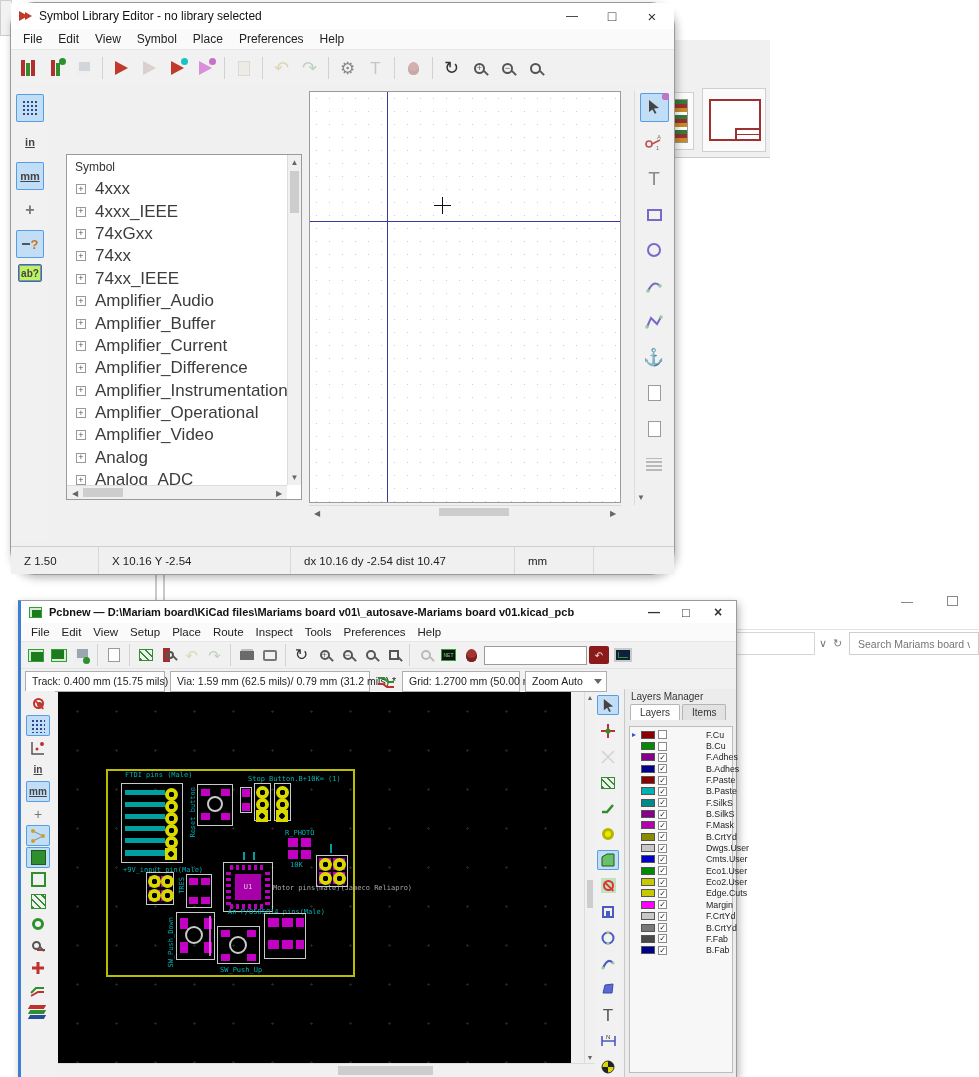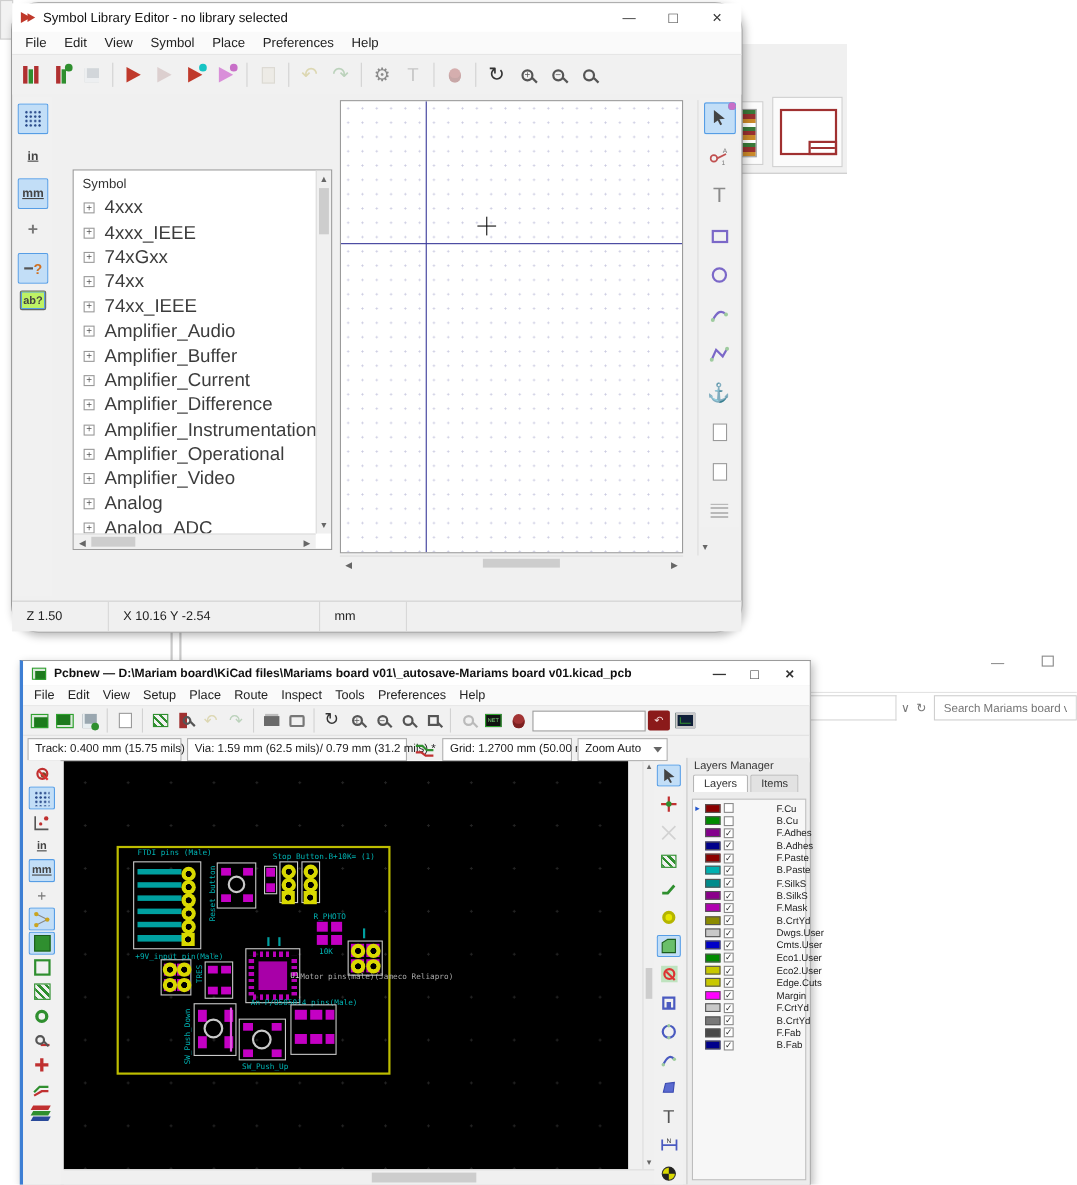--- a/index.html
+++ b/index.html
@@ -407,20 +407,21 @@
           <span class="dot" style="background:#c86fc8;right:3px;top:4px;"></span>
         </span>
       <span class="rtool">
           <span style="width:16px;height:13px;background:repeating-linear-gradient(0deg,#b9b9b9 0 2px,transparent 2px 4px);"></span>
         </span>
     </div>
 
     <div class="statusbar">
       <span class="seg" style="width:88px;">Z 1.50</span>
       <span class="seg" style="width:192px;">X 10.16  Y -2.54</span>
+      <span class="seg" style="width:224px;">dx 10.16  dy -2.54  dist 10.47</span>
       <span class="seg" style="width:79px;">mm</span>
     </div>
   </section>
 
   <section class="win pcb">
     <div class="titlebar" style="height:22px;font-weight:bold;">
       <span class="chipic" style="width:13px;height:11px;"></span>
       <span class="title" style="font-size:11px;">Pcbnew — D:\Mariam board\KiCad files\Mariams board v01\_autosave-Mariams board v01.kicad_pcb</span>
       <span class="winbtns">
         <span class="winbtn" style="height:22px;width:32px;">—</span>
@@ -649,21 +650,21 @@
       <div class="pm" style="left:230px;top:158px;width:10px;height:9px;"></div>
       <div class="pm" style="left:243px;top:158px;width:10px;height:9px;"></div>
       <div class="lbl" style="left:232px;top:169px;">10K</div>
 
       <div class="outline" style="left:165px;top:170px;width:50px;height:50px;"></div>
       <div class="qpadh" style="left:172px;top:173px;width:36px;"></div>
       <div class="qpadh" style="left:172px;top:212px;width:36px;"></div>
       <div class="qpadv" style="left:168px;top:177px;height:36px;"></div>
       <div class="qpadv" style="left:207px;top:177px;height:36px;"></div>
       <div style="position:absolute;left:177px;top:182px;width:26px;height:26px;background:#a800a8;display:flex;align-items:center;justify-content:center;">
-        <span class="lblg" style="position:static;color:#d8d8d8;padding-left:40px;">U1</span>
+        <span class="lblg" style="position:static;color:#d8d8d8;">U1</span>
       </div>
       <div class="teal" style="left:185px;top:160px;width:2px;height:8px;"></div>
       <div class="teal" style="left:195px;top:160px;width:2px;height:8px;"></div>
       <div class="lblg" style="left:215px;top:192px;">Motor pins(male)(Jameco Reliapro)</div>
 
       <div class="outline" style="left:258px;top:163px;width:32px;height:32px;"></div>
       <div class="pm" style="left:261px;top:166px;width:12px;height:12px;"></div>
       <div class="pm" style="left:275px;top:166px;width:12px;height:12px;"></div>
       <div class="pm" style="left:261px;top:180px;width:12px;height:12px;"></div>
       <div class="pm" style="left:275px;top:180px;width:12px;height:12px;"></div>

